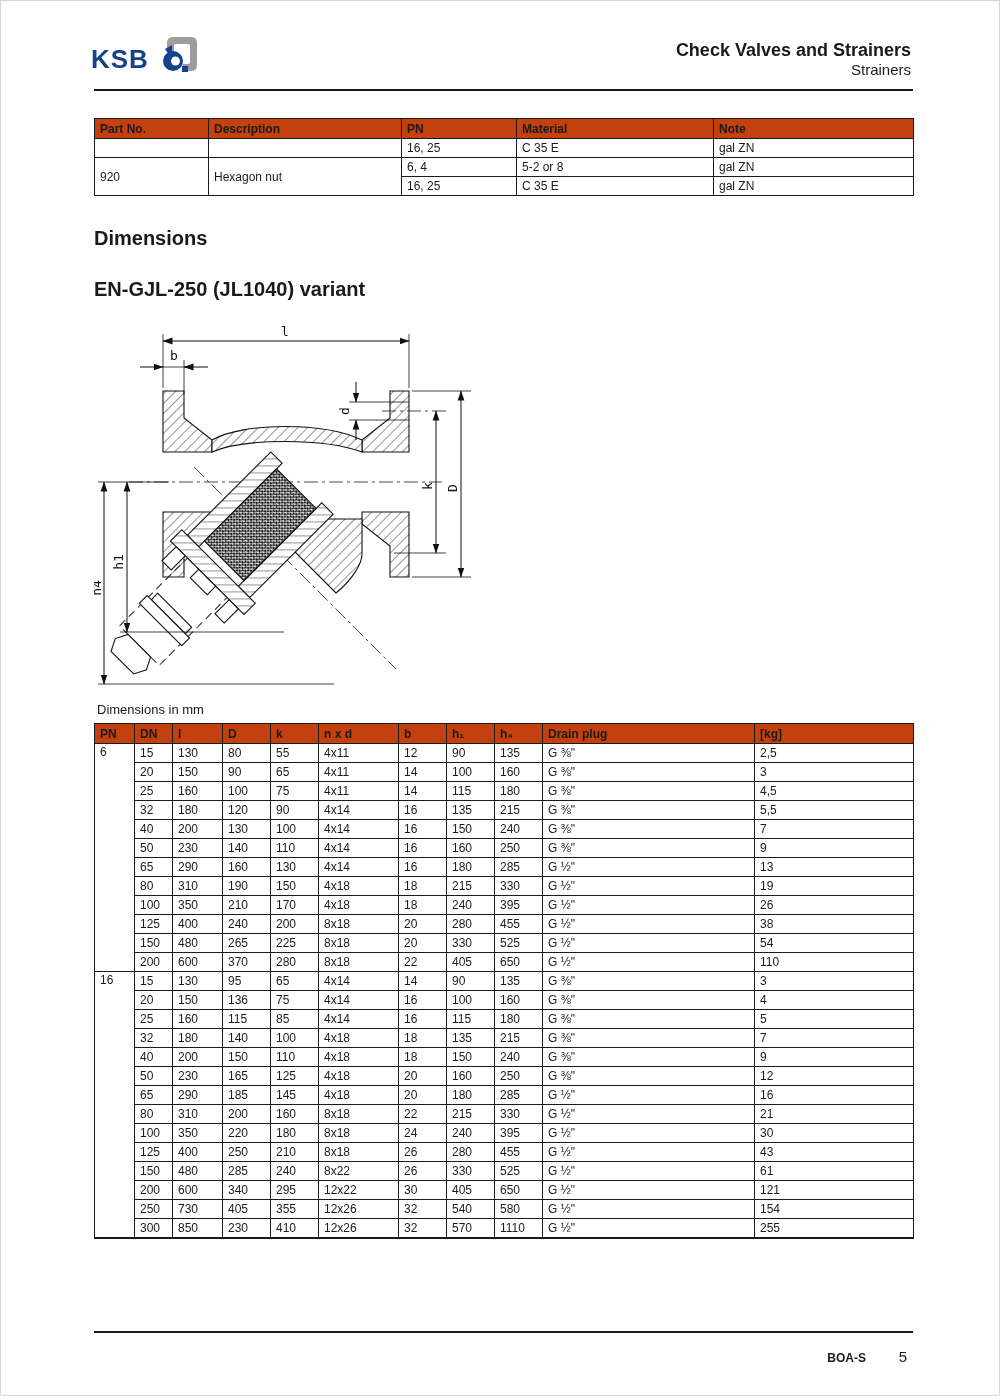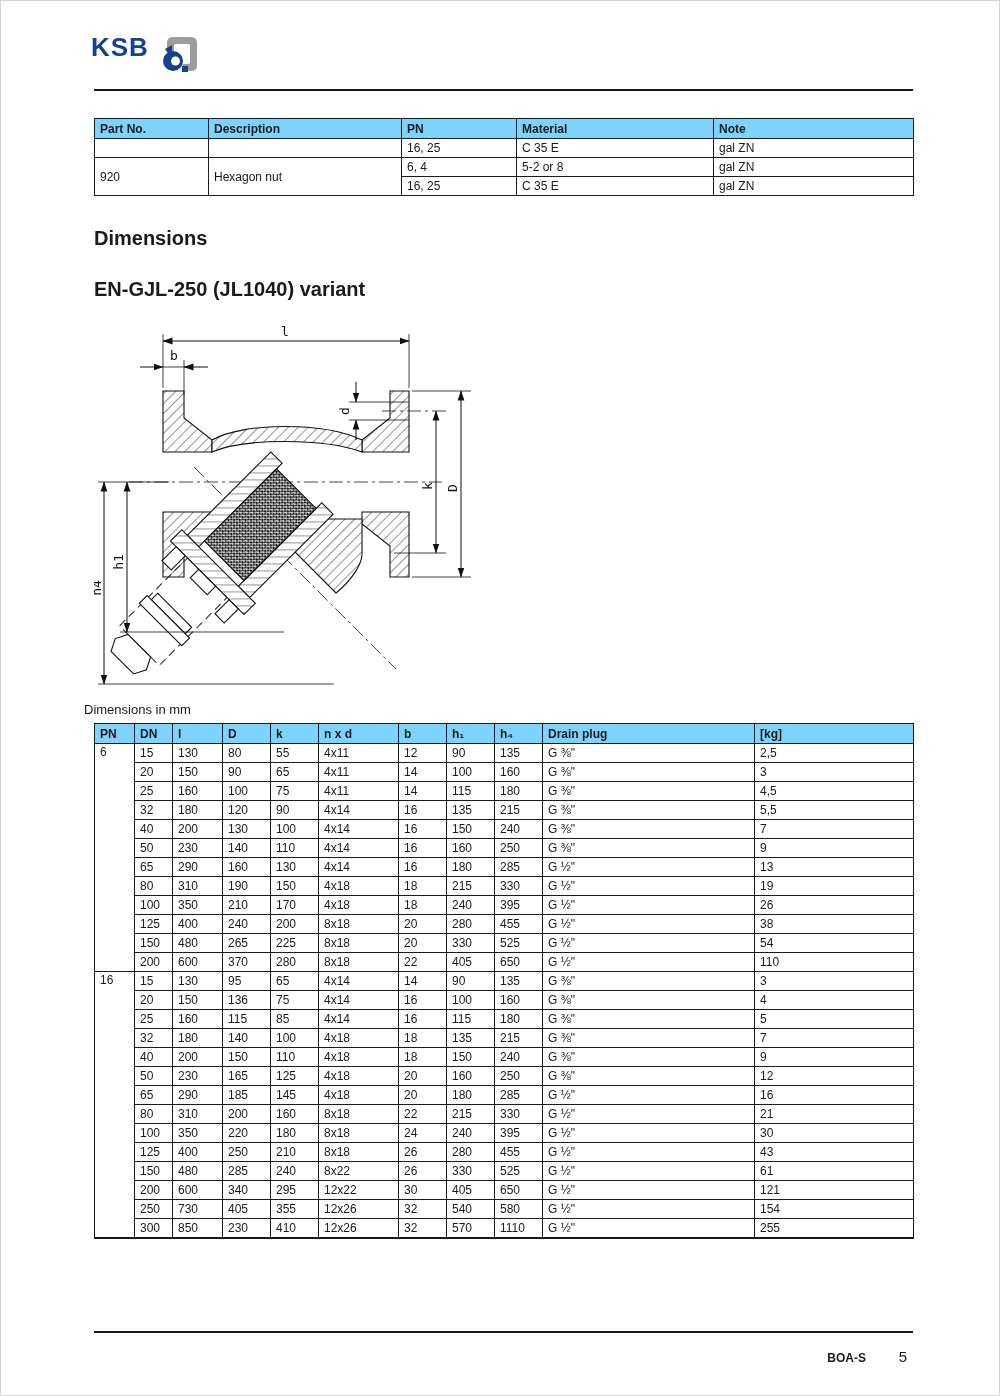--- a/index.html
+++ b/index.html
@@ -3,37 +3,37 @@
 <meta charset="utf-8">
 <style>
   * { margin:0; padding:0; box-sizing:border-box; }
   html,body { background:#e9e9e9; }
   body { font-family:"Liberation Sans", sans-serif; color:#1a1a1a; }
   #page {
     position:relative; width:1000px; height:1396px; background:#ffffff;
     border:1px solid #d7d7d7; margin:0 auto; overflow:hidden;
   }
   
-  #logo { position:absolute; left:90px; top:36px; display:flex; align-items:flex-start; }
+  #logo { position:absolute; left:90px; top:36px; display:flex; align-items:center; }
   #logo .ksb-text { font-size:26px; font-weight:bold; color:#16418c; letter-spacing:1px; line-height:0.8; margin-right:4px; }
   #title-block { position:absolute; right:88px; top:40px; text-align:right; }
   #doc-title { font-size:18px; font-weight:bold; line-height:1.1; }
   #doc-subtitle { font-size:15px; line-height:1.25; }
   .rule { position:absolute; left:93px; width:819px; height:2px; background:#1a1a1a; }
   
   table { border-collapse:collapse; table-layout:fixed; width:819px; font-size:12px; }
   .grid-table { position:absolute; left:93px; border:1.5px solid #1a1a1a; }
   th, td { border:1px solid #1a1a1a; padding:1px 4px 1px 5px; text-align:left; vertical-align:middle; overflow:hidden; white-space:nowrap; }
-  th { background:#7dd3fc; font-weight:bold; height:20px; }
+  th { background:#c2410c; font-weight:bold; height:20px; }
   td { height:19px; background:#ffffff; }
   #parts-table { top:117px; }
   #dims-table  { top:722px; border-bottom:2px solid #1a1a1a; }
   
   .heading { position:absolute; left:93px; font-weight:bold; font-size:20px; }
-  .small-note { position:absolute; left:83px; font-size:13px; }
+  .small-note { position:absolute; left:96px; font-size:13px; }
   
   #footer-doc { position:absolute; right:133px; bottom:30px; font-size:12px; font-weight:bold; }
   #footer-page { position:absolute; right:92px; bottom:30px; font-size:15px; }
   
   #drawing { position:absolute; left:93px; top:313px; }
   #drawing text { font-family:"DejaVu Sans Mono","Liberation Mono",monospace; font-size:13px; fill:#111; }
   .dimline { stroke:#111; stroke-width:1; fill:none; }
   .thin    { stroke:#111; stroke-width:0.8; fill:none; }
   .cline   { stroke:#333; stroke-width:0.9; fill:none; stroke-dasharray:14 4 3 4; }
   .ghost   { stroke:#222; stroke-width:1; fill:none; stroke-dasharray:8 5; }
@@ -46,20 +46,24 @@
 
   <div id="logo">
     <span class="ksb-text">KSB</span>
     <svg width="46" height="44" viewBox="0 0 46 44">
       <path d="M14 6 Q14 0 20 0 L38 0 Q44 0 44 6 L44 28 Q44 34 38 34 L30 34 L30 27 L35 27 Q37 27 37 25 L37 9 Q37 7 35 7 L23 7 Q21 7 21 9 L21 14 L14 14 Z" fill="#9d9d9d"></path>
       <path d="M12 12 L19 8 L19 22 Z" fill="#16418c"></path>
       <circle cx="20" cy="24" r="10" fill="#16418c"></circle>
       <circle cx="22.5" cy="24" r="4.5" fill="#ffffff"></circle>
       <rect x="29" y="29" width="6" height="6" fill="#16418c"></rect>
     </svg>
+  </div>
+  <div id="title-block">
+    <div id="doc-title">Check Valves and Strainers</div>
+    <div id="doc-subtitle">Strainers</div>
   </div>
   <div class="rule" style="top:88px"></div>
 
   <table id="parts-table" class="grid-table">
     <colgroup>
       <col style="width:114px">
         <col style="width:193px">
         <col style="width:115px">
         <col style="width:197px">
         <col style="width:200px">

